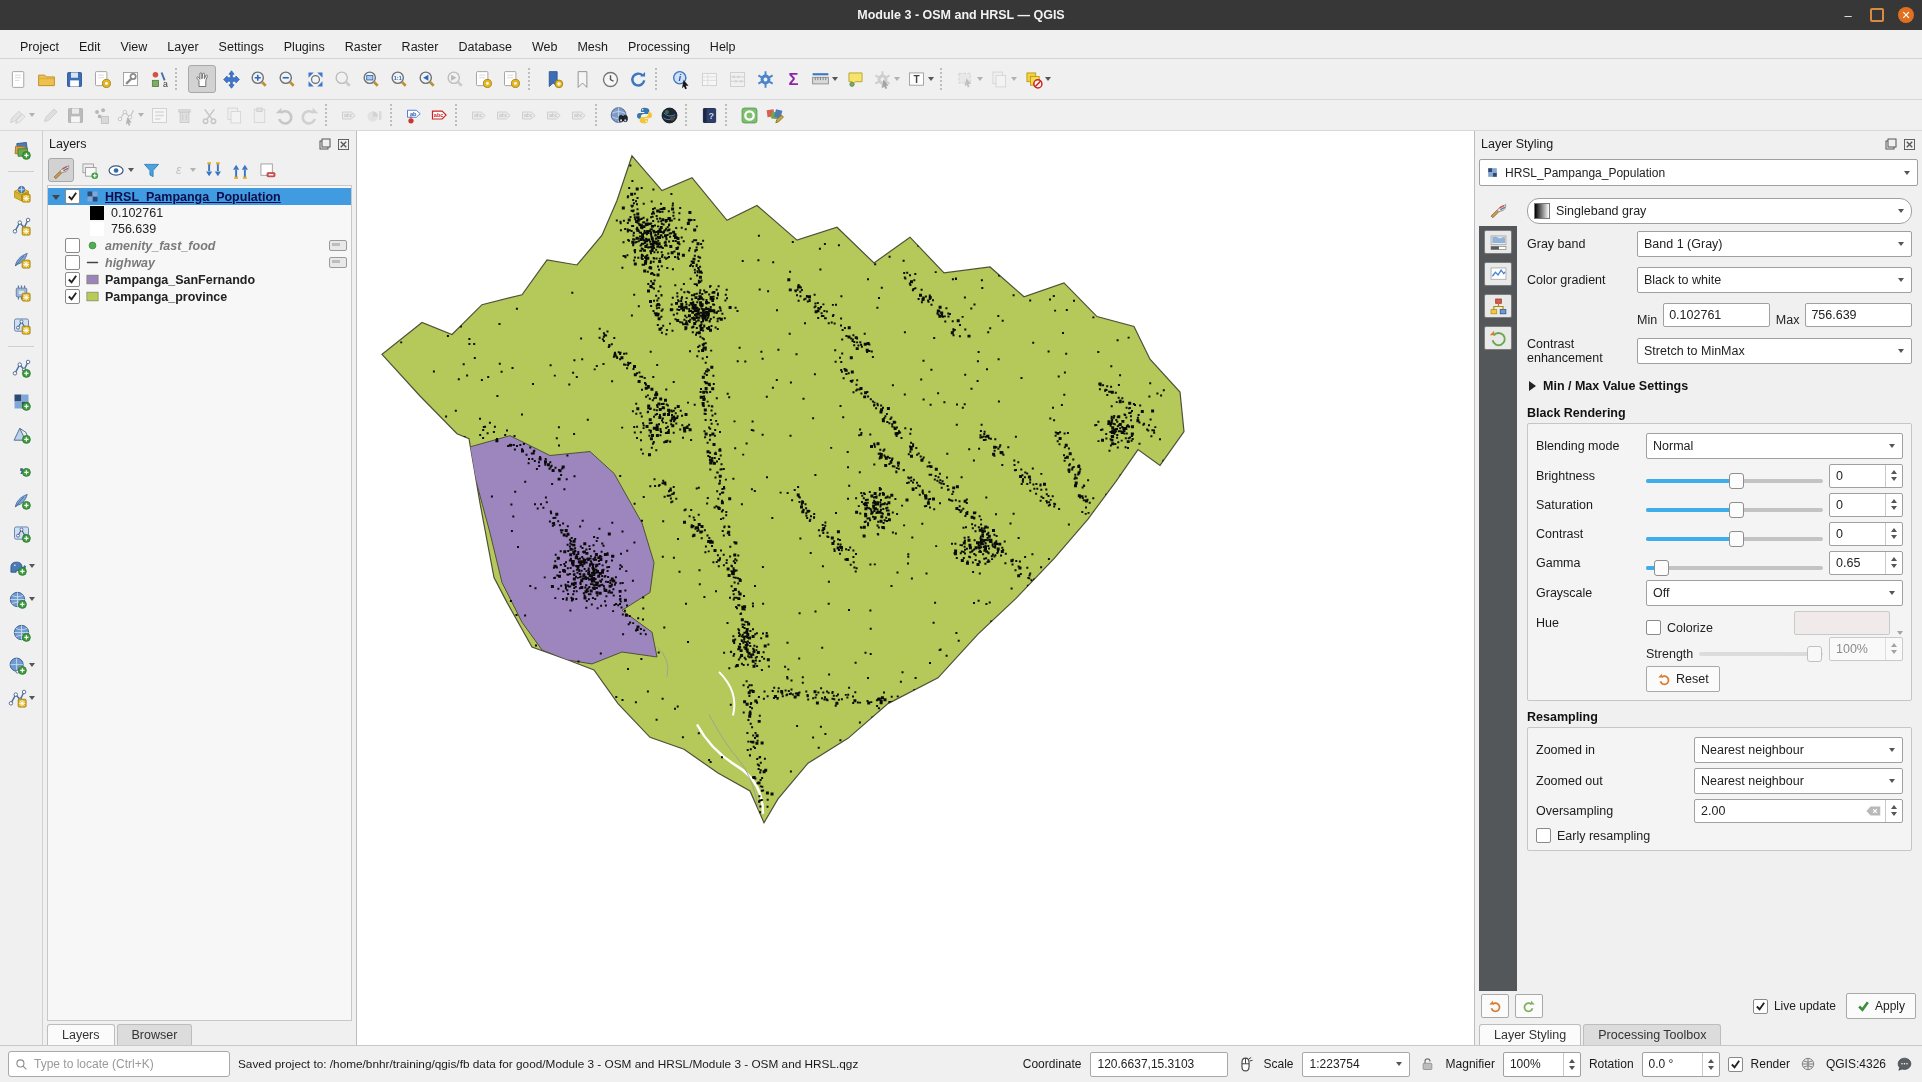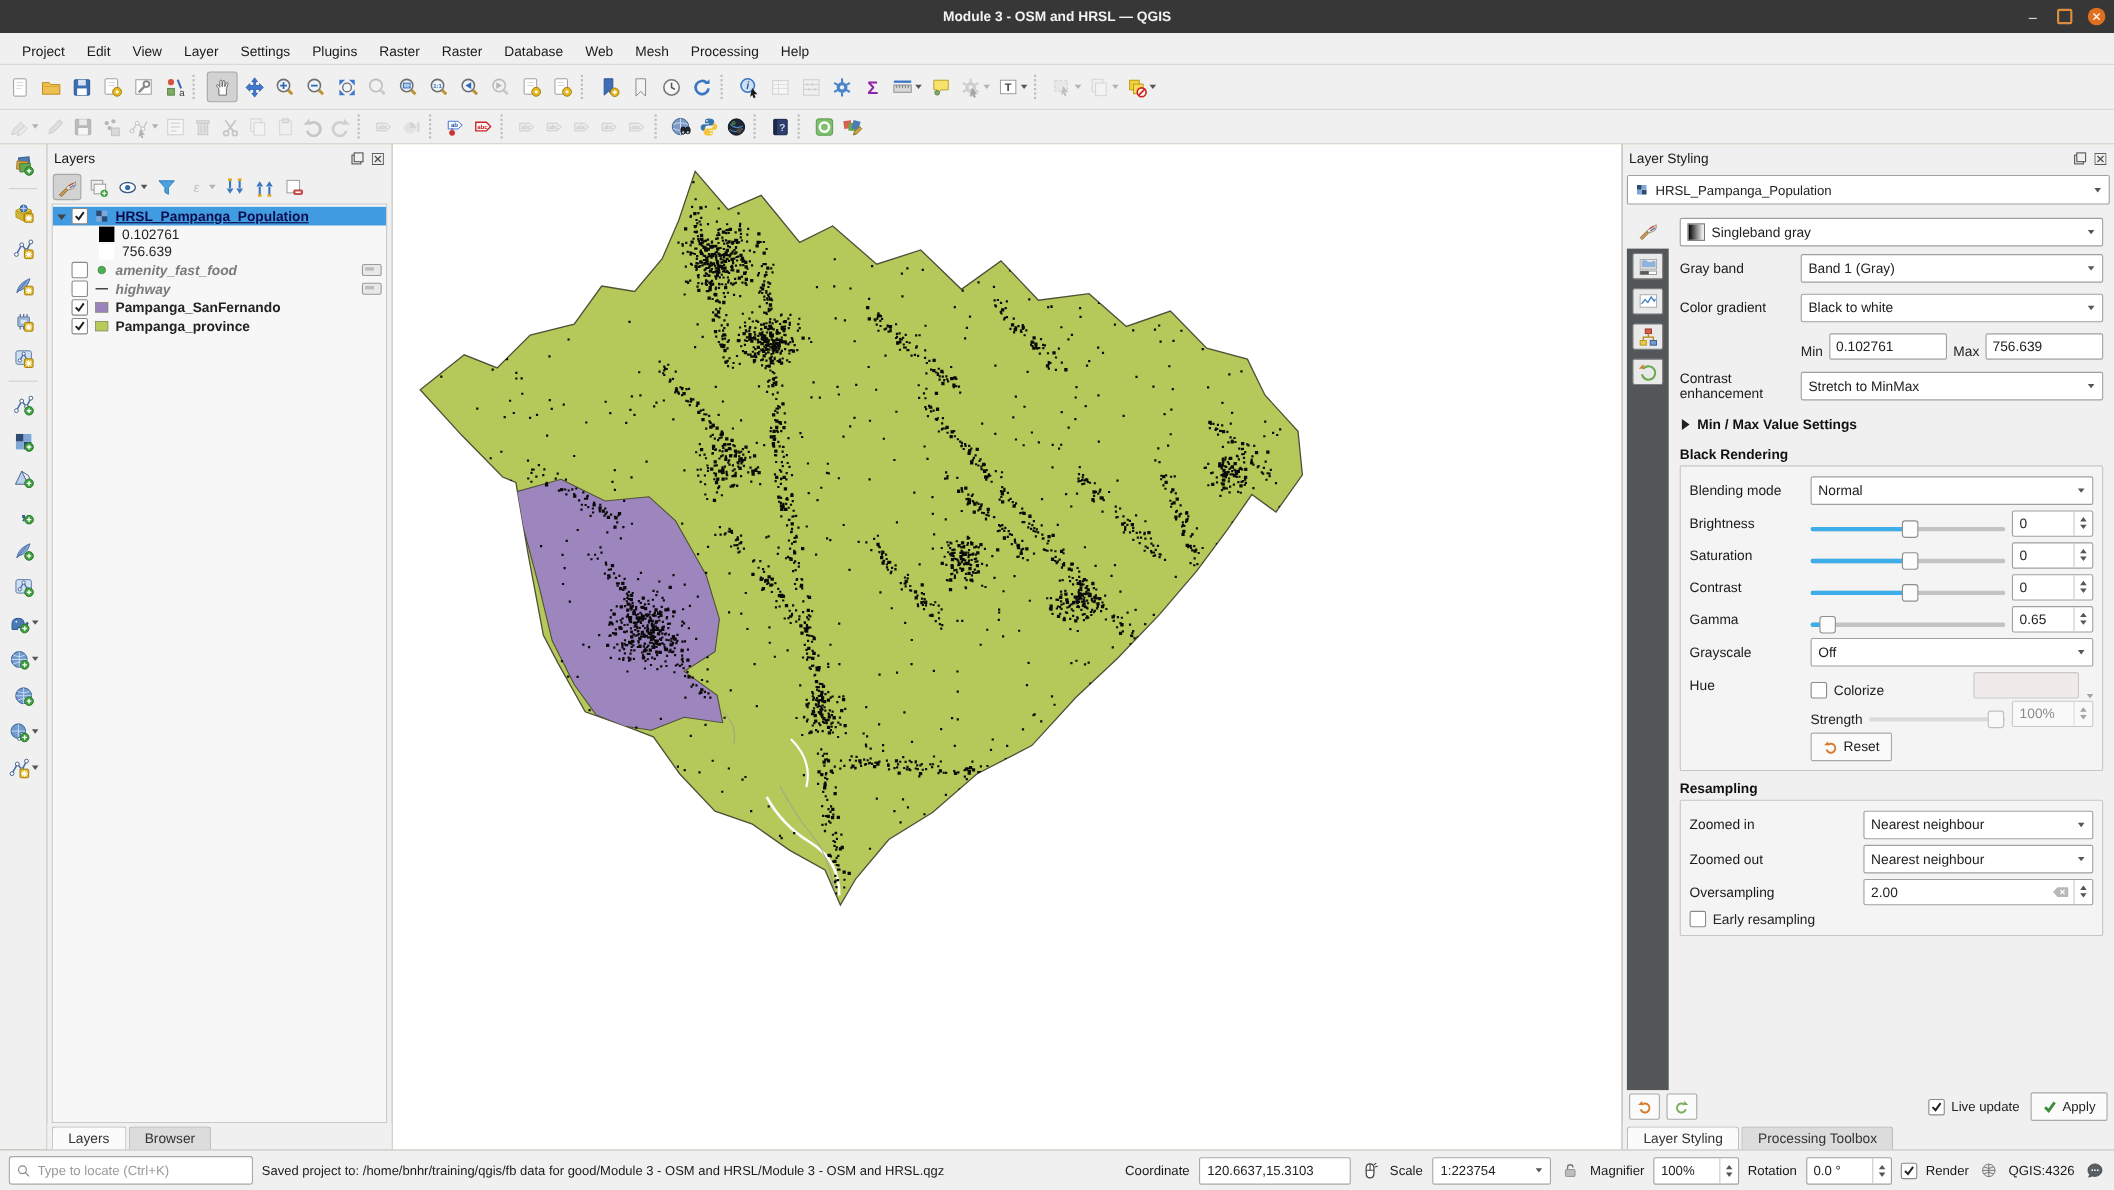--- a/index.html
+++ b/index.html
@@ -999,21 +999,21 @@
               </span>
               <span class="tb-btn">
                 <svg viewBox="0 0 24 24" width="21" height="21">
                   <path d="M6.5 8.5a7 7 0 1 1-1.2 5.5" fill="none" stroke="#69a84f" stroke-width="2.2"></path>
                   <path d="M7 3.2v5h-5z" fill="#d77b2f"></path>
                 </svg>
               </span>
             </div>
         </div>
         <div class="style-content">
-          <div class="combo" style="margin:4px 0 2px 0;">
+          <div class="combo" style="margin:4px 0 2px 0;border-radius:12px;">
             <span class="grad-chip"></span>
             <span class="cval">Singleband gray</span>
             <span class="dd-arrow"></span>
           </div>
           <div class="form-row">
             <span class="form-label">Gray band</span>
             <div class="form-field">
                 <div class="combo" style="flex:1">
                   <span class="cval">Band 1 (Gray)</span>
                   <span class="dd-arrow"></span>

